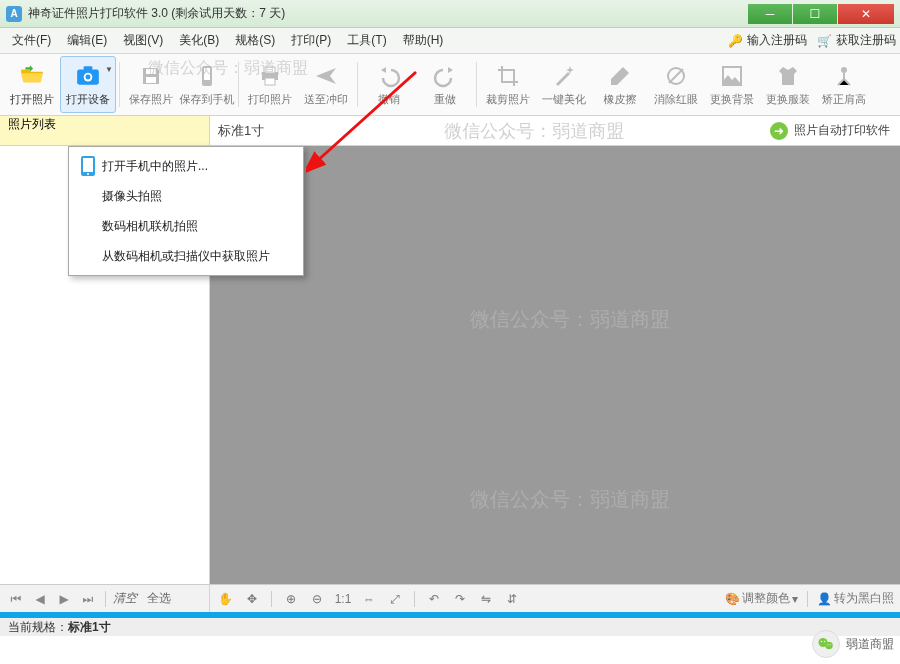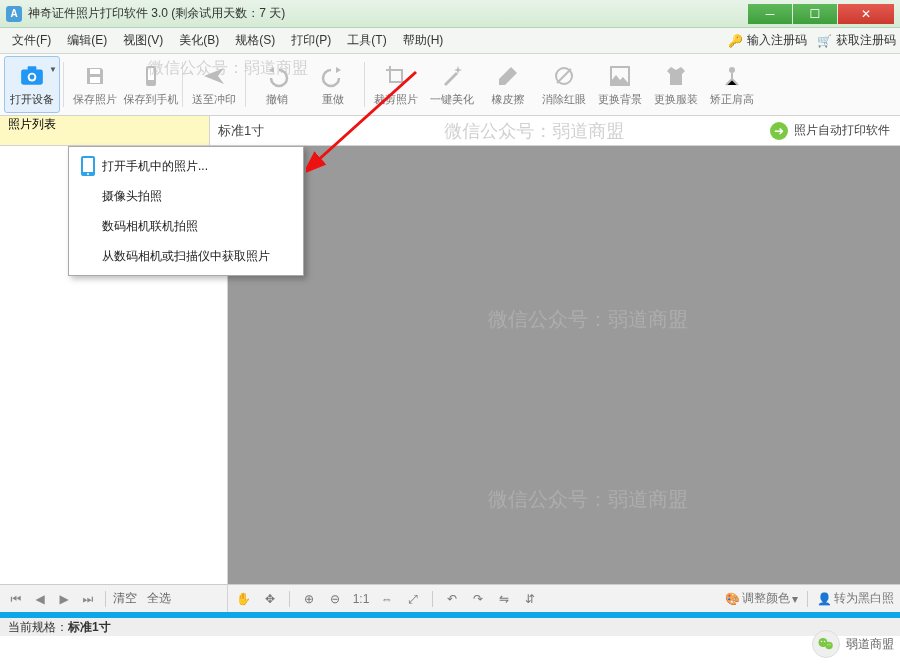--- a/index.html
+++ b/index.html
@@ -34,21 +34,21 @@
 
 
 .secbar { height:30px; border-bottom:1px solid #d3d3d3; display:flex; align-items:stretch; }
 .secbar .left { width:210px; border-right:1px solid #d3d3d3; display:flex;align-items:flex-start; padding:0 8px; font-size:12px; background:#fef9c3;}
 .secbar .right { flex:1; display:flex;align-items:center; padding:0 8px; font-size:13px; color:#444; position:relative; }
 .secbar .rlink { position:absolute; right:10px; display:flex;align-items:center; gap:6px; font-size:12px; color:#444; cursor:pointer; }
 .greendot { width:18px; height:18px; background:#7bc843; border-radius:50%; display:flex;align-items:center;justify-content:center;color:#fff; font-size:12px; }
 
 
 .main { display:flex; height: calc(664px - 28px - 26px - 62px - 30px - 28px - 24px); }
-.sidepanel { width:228px; border-right:1px solid #d3d3d3; background:#fff; position:relative; }
+.sidepanel { width:210px; border-right:1px solid #d3d3d3; background:#fff; position:relative; }
 .canvas { flex:1; background:#9a9a9a; position:relative; }
 
 
 .ddmenu { position:absolute; top:0; left:68px; width:236px; background:#fff; border:1px solid #a8a8a8; box-shadow:3px 3px 6px rgba(0,0,0,.25); z-index:50; padding:3px; }
 .ddmenu .row { display:flex;align-items:center; height:28px; font-size:12px; color:#222; padding:0 6px 0 2px; margin:2px 0; cursor:pointer; }
 .ddmenu .row .ric { width:28px; display:flex;align-items:center;justify-content:center; color:#2fa3e6; }
 
 
 .arrow { position:absolute; left:306px; top:62px; z-index:60; pointer-events:none; }
 
@@ -103,20 +103,30 @@
     <span class="key-icon">🔑</span>
     <span>输入注册码</span>
   </span>
   <span class="right-link">
     <span class="cart-icon">🛒</span>
     <span>获取注册码</span>
   </span>
 </div>
 
 <div class="toolbar" id="toolbar">
+    <div class="tbtn enabled">
+      <div class="ic">
+        <svg width="26" height="26" viewBox="0 0 24 24">
+          <path fill="#f2b90c" d="M2 6h7l2 2h11v2H2z"></path>
+          <path fill="#ffd54a" d="M2 10h20l-2 8H4z"></path>
+          <path fill="#3cb13c" d="M10 2l3 3-3 3V6H6V4h4z"></path>
+        </svg>
+      </div>
+      <span>打开照片</span>
+    </div>
     <div class="tbtn enabled active">
       <div class="ic">
         <svg width="26" height="26" viewBox="0 0 24 24">
           <rect x="2" y="6" width="20" height="14" rx="2" fill="#2196f3"></rect>
           <circle cx="12" cy="13" r="4" fill="#fff"></circle>
           <circle cx="12" cy="13" r="2.3" fill="#2196f3"></circle>
           <rect x="8" y="3" width="8" height="4" rx="1" fill="#2196f3"></rect>
         </svg>
       </div>
       <span>打开设备</span>
@@ -136,20 +146,30 @@
     <div class="tbtn">
       <div class="ic">
         <svg width="24" height="24" viewBox="0 0 24 24">
           <rect x="7" y="2" width="10" height="20" rx="2" fill="#bcbcbc"></rect>
           <rect x="9" y="4" width="6" height="12" fill="#fff"></rect>
         </svg>
       </div>
       <span>保存到手机</span>
     </div>
     <div class="tsep"></div>
+    <div class="tbtn">
+      <div class="ic">
+        <svg width="24" height="24" viewBox="0 0 24 24">
+          <rect x="4" y="8" width="16" height="8" fill="#bcbcbc"></rect>
+          <rect x="7" y="3" width="10" height="6" fill="#fff" stroke="#bcbcbc"></rect>
+          <rect x="7" y="14" width="10" height="7" fill="#fff" stroke="#bcbcbc"></rect>
+        </svg>
+      </div>
+      <span>打印照片</span>
+    </div>
     <div class="tbtn">
       <div class="ic">
         <svg width="24" height="24" viewBox="0 0 24 24">
           <path fill="#bcbcbc" d="M2 12l20-8-6 8 6 8z"></path>
         </svg>
       </div>
       <span>送至冲印</span>
     </div>
     <div class="tsep"></div>
     <div class="tbtn">
@@ -274,21 +294,21 @@
           <span>从数码相机或扫描仪中获取照片</span>
         </div>
       </div>
 
     <div class="sidefoot">
       <span class="sficon">⏮</span>
       <span class="sficon">◀</span>
       <span class="sficon">▶</span>
       <span class="sficon">⏭</span>
       <span class="sfsep"></span>
-      <span style="cursor:pointer;">清空</span>
+      <span style="cursor:pointer;font-style:italic;">清空</span>
       <span style="cursor:pointer;margin-left:6px;">全选</span>
     </div>
   </div>
 
   <div class="canvas">
     <div class="wm" style="left:260px; top:160px;">微信公众号：弱道商盟</div>
     <div class="wm" style="left:260px; top:340px;">微信公众号：弱道商盟</div>
 
     <div class="canvasbar">
       <span class="cbtn">✋</span>

